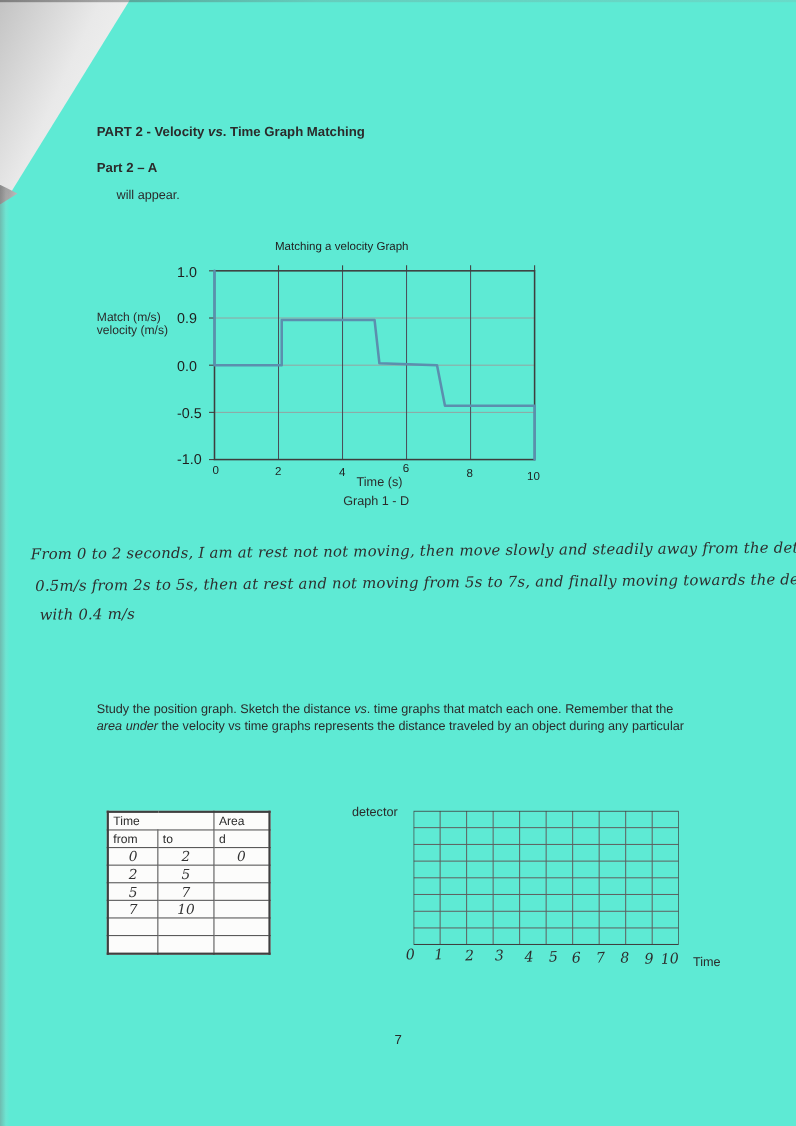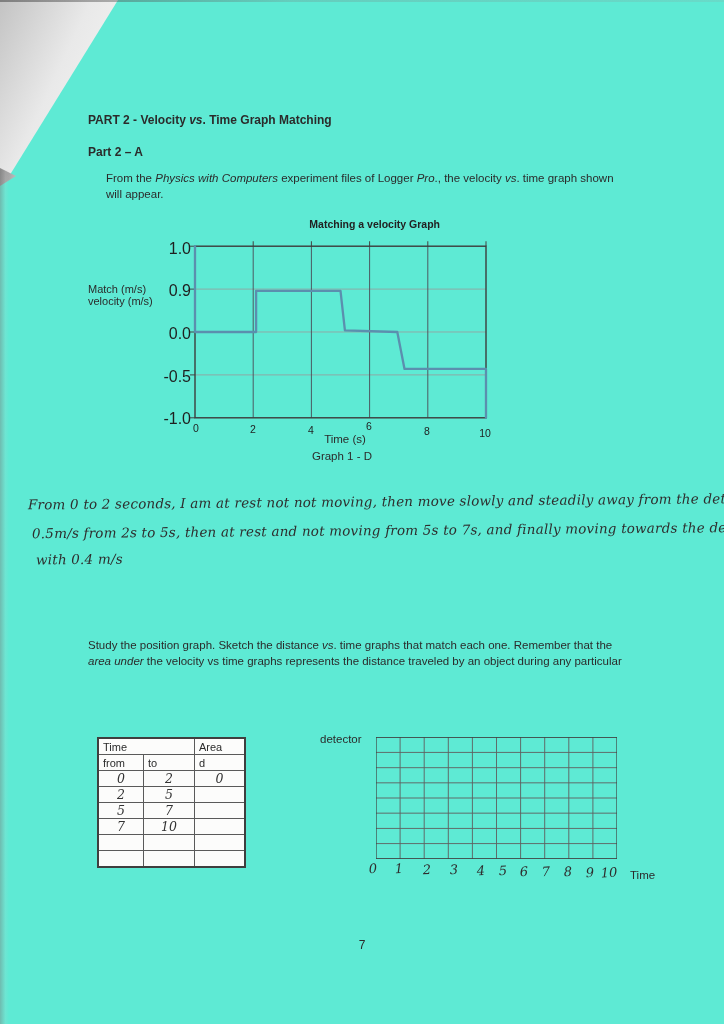--- a/index.html
+++ b/index.html
@@ -18,21 +18,21 @@
   .corner-notch{position:absolute;left:0;top:168px;width:18px;height:20px;
                 background:linear-gradient(100deg,#8b8b8b,#c7c7c7);
                 clip-path:polygon(0 0,16px 8px,0 18px);}
   .left-strip{position:absolute;left:0;top:170px;width:9px;height:854px;
               background:linear-gradient(to right, rgba(130,130,130,.45), rgba(200,200,200,.15) 60%, rgba(255,255,255,0));}
   
   .h1{font-weight:bold;font-size:12px;}
   .body-txt{font-size:11.5px;line-height:16px;}
   .it{font-style:italic;}
   
-  .ytick{position:absolute;width:30px;text-align:right;font-size:16px;color:#1f1f1f;}
+  .ytick{position:absolute;width:30px;font-size:13px;color:#1f1f1f;}
   .xtick{position:absolute;width:22px;text-align:center;font-size:10.5px;color:#1f1f1f;}
   
   table.area-table{border-collapse:collapse;background:#fcfcfb;}
   table.area-table td,table.area-table th{border:1px solid #5a5a5a;height:15px;padding:0;
       font-size:11px;font-weight:normal;text-align:left;vertical-align:middle;}
   table.area-table{border:2px solid #3f3f3f;}
   table.area-table th{padding-left:4px;}
   table.area-table td.hw-cell{font-family:"DejaVu Serif",serif;font-style:italic;
       font-size:12.5px;text-align:center;color:#333;}
   
@@ -46,25 +46,24 @@
 
   <div class="corner-fold"></div>
   <div class="corner-notch"></div>
   <div class="left-strip"></div>
   <div class="top-edge"></div>
 
   <div class="abs h1 printed nowrap" style="left:88px;top:113px;"><span>PART 2 - Velocity </span><span class="it">vs</span><span>. Time Graph Matching</span></div>
   <div class="abs h1 printed nowrap" style="left:88px;top:145px;">Part 2 – A</div>
 
   <div class="abs body-txt printed" style="left:106px;top:170px;width:570px;">
-    <div class="nowrap"><span>From the </span><span class="it">Physics with Computers</span><span> experiment files of Logger </span><span class="it">Pro</span><span>., the velocity </span><span class="it">vs</span><span>. time graph shown</span></div>
     <div>will appear.</div>
   </div>
 
-  <div class="abs printed nowrap" style="left:250px;top:218px;width:190px;text-align:right;font-size:10.5px;font-weight:bold;color:#222;">Matching a velocity Graph</div>
+  <div class="abs printed nowrap" style="left:250px;top:218px;width:190px;text-align:left;font-size:10.5px;font-weight:normal;color:#222;">Matching a velocity Graph</div>
 
   <div class="abs printed" style="left:88px;top:283px;font-size:11px;">
     <div>Match (m/s)</div>
     <div>velocity (m/s)</div>
   </div>
 
   <span class="ytick printed" style="left:161px;top:240px;">1.0</span>
   <span class="ytick printed" style="left:161px;top:282px;">0.9</span>
   <span class="ytick printed" style="left:161px;top:325px;">0.0</span>
   <span class="ytick printed" style="left:161px;top:368px;">-0.5</span>

